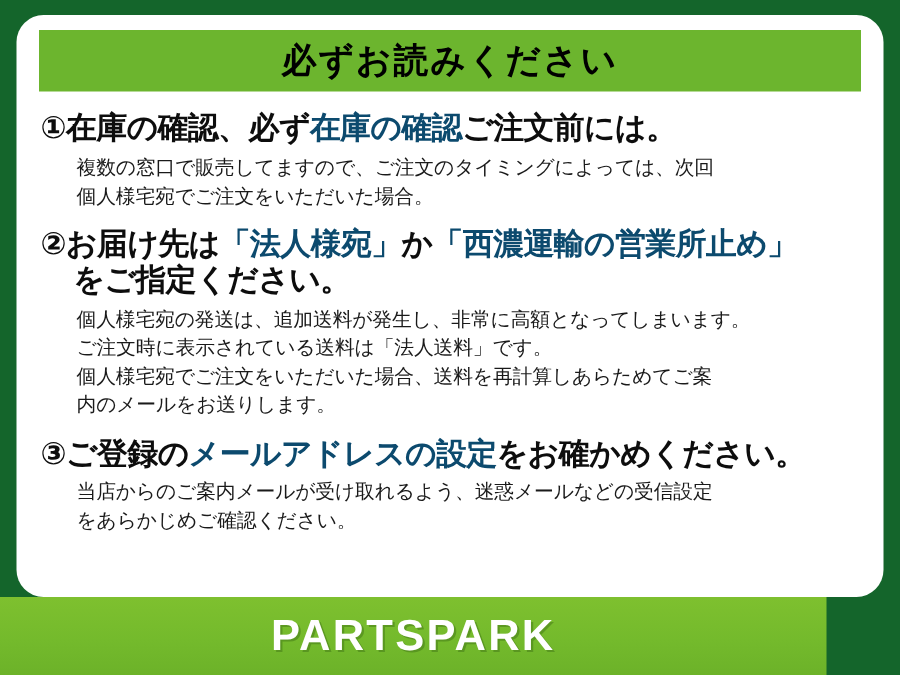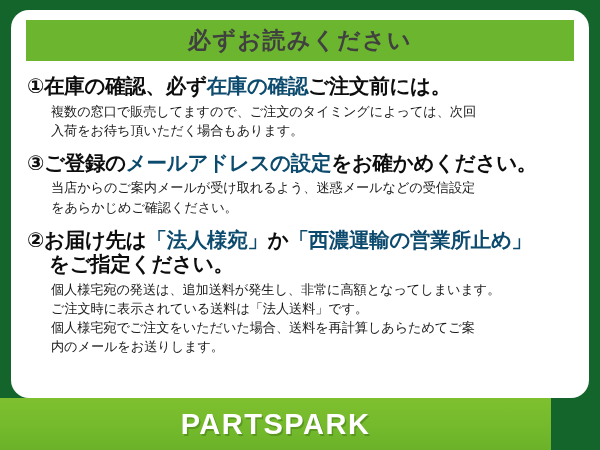--- a/index.html
+++ b/index.html
@@ -41,21 +41,21 @@
   
   .banner {
     height: 41px;
     margin: 0 1px;
     background: #6cb52e;
     display: flex;
     align-items: center;
     justify-content: center;
   }
   .banner-text {
-    color: #404040;
+    color: #000000;
     font-size: 23px;
     font-weight: bold;
     letter-spacing: 1.5px;
     line-height: 1;
     white-space: nowrap;
   }
 
   
   .items {
     padding: 0 2px;
@@ -127,35 +127,35 @@
 
     <div class="banner">
       <div class="banner-text">必ずお読みください</div>
     </div>
 
     <div class="items">
 
       <div class="item">
         <div class="item-head"><span>①</span><span>在庫の確認、必ず</span><span class="em">在庫の確認</span><span>ご注文前には。</span></div>
         <div class="item-sub">複数の窓口で販売してますので、ご注文のタイミングによっては、次回
-入荷をお待ち頂いただく場合もあります。</div>
-      </div>
-
-      <div class="item">
-        <div class="item-head"><span>③</span><span>ご登録の</span><span class="em">メールアドレスの設定</span><span>をお確かめください。</span></div>
-        <div class="item-sub">当店からのご案内メールが受け取れるよう、迷惑メールなどの受信設定
-をあらかじめご確認ください。</div>
+個人様宅宛でご注文をいただいた場合。</div>
       </div>
 
       <div class="item">
         <div class="item-head wrap"><span>②</span><span>お届け先は</span><span class="em">「法人様宛」</span><span>か</span><span class="em">「西濃運輸の営業所止め」</span><span class="head-line2">をご指定ください。</span></div>
         <div class="item-sub">個人様宅宛の発送は、追加送料が発生し、非常に高額となってしまいます。
 ご注文時に表示されている送料は「法人送料」です。
 個人様宅宛でご注文をいただいた場合、送料を再計算しあらためてご案
 内のメールをお送りします。</div>
+      </div>
+
+      <div class="item">
+        <div class="item-head"><span>③</span><span>ご登録の</span><span class="em">メールアドレスの設定</span><span>をお確かめください。</span></div>
+        <div class="item-sub">当店からのご案内メールが受け取れるよう、迷惑メールなどの受信設定
+をあらかじめご確認ください。</div>
       </div>
 
     </div>
   </div>
 
   <div class="footer">
     <div class="brand">PARTSPARK</div>
   </div>
 
 </div>

